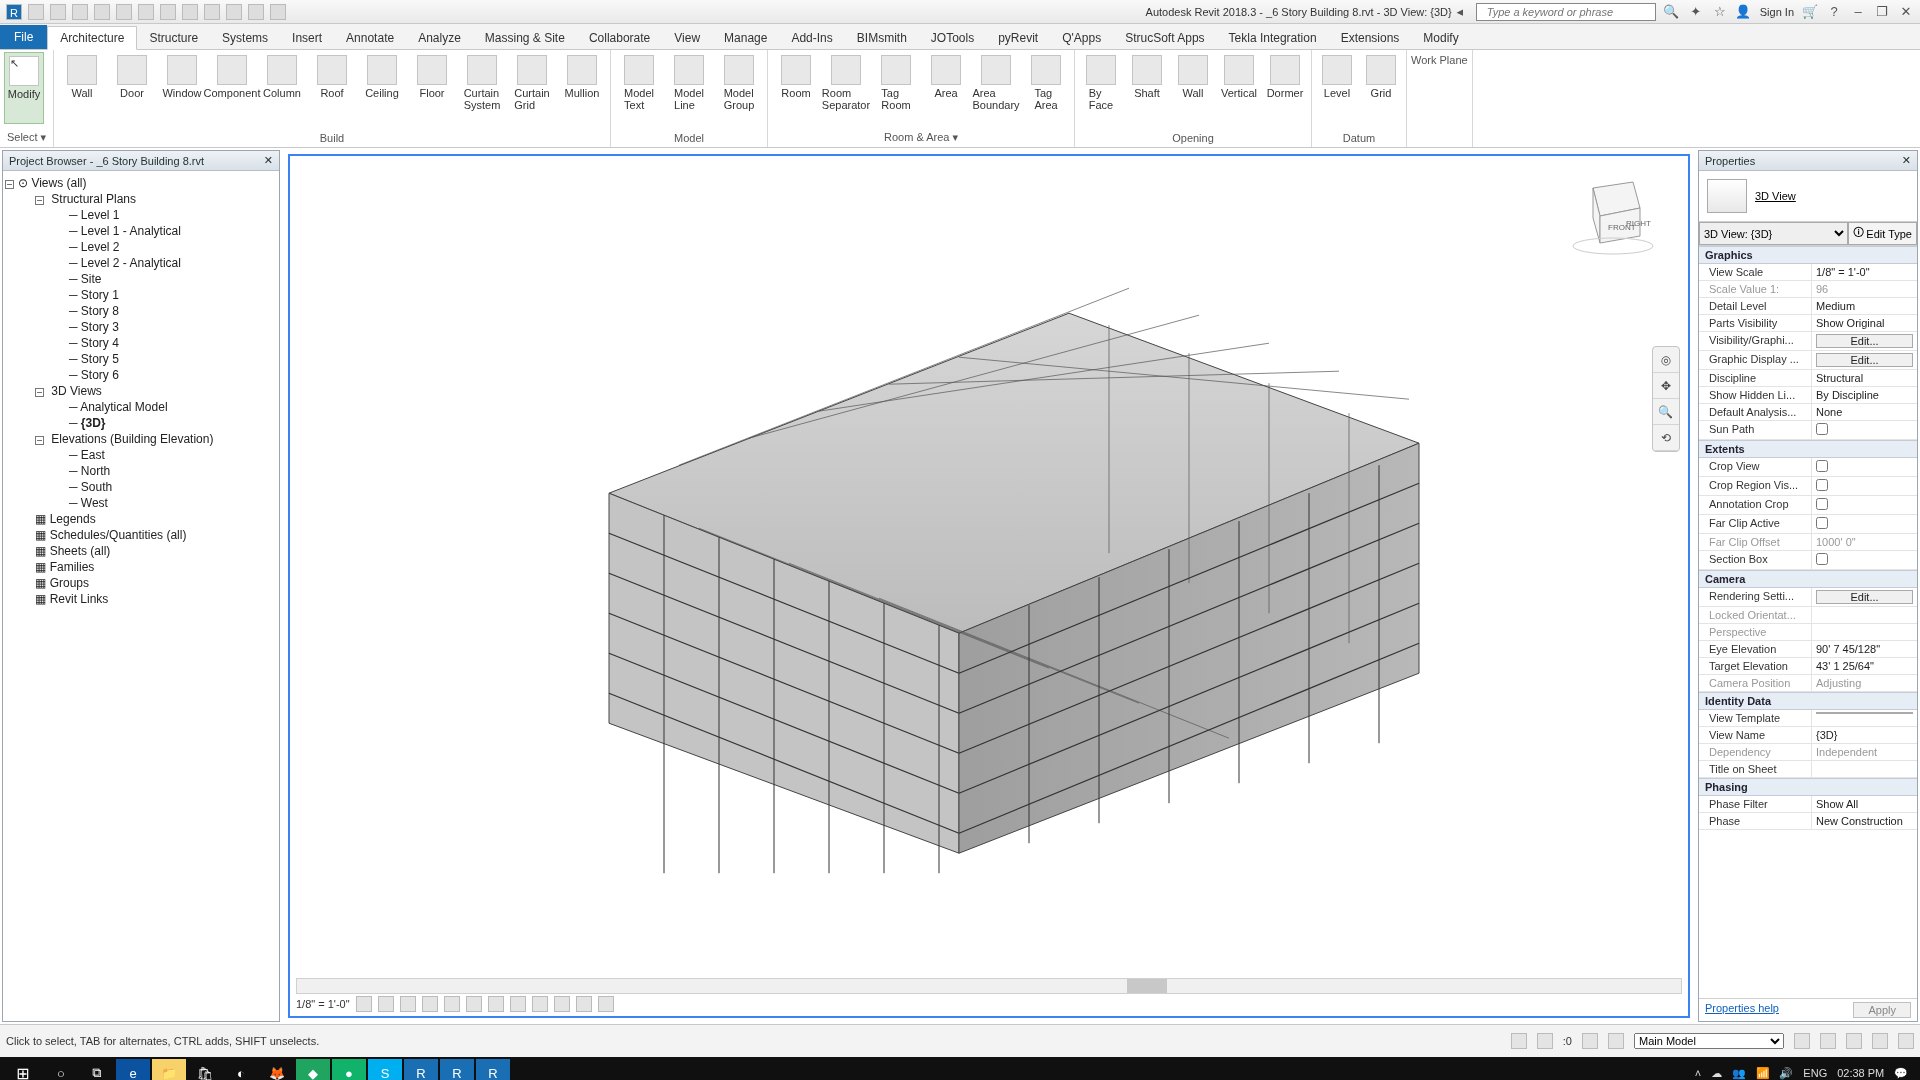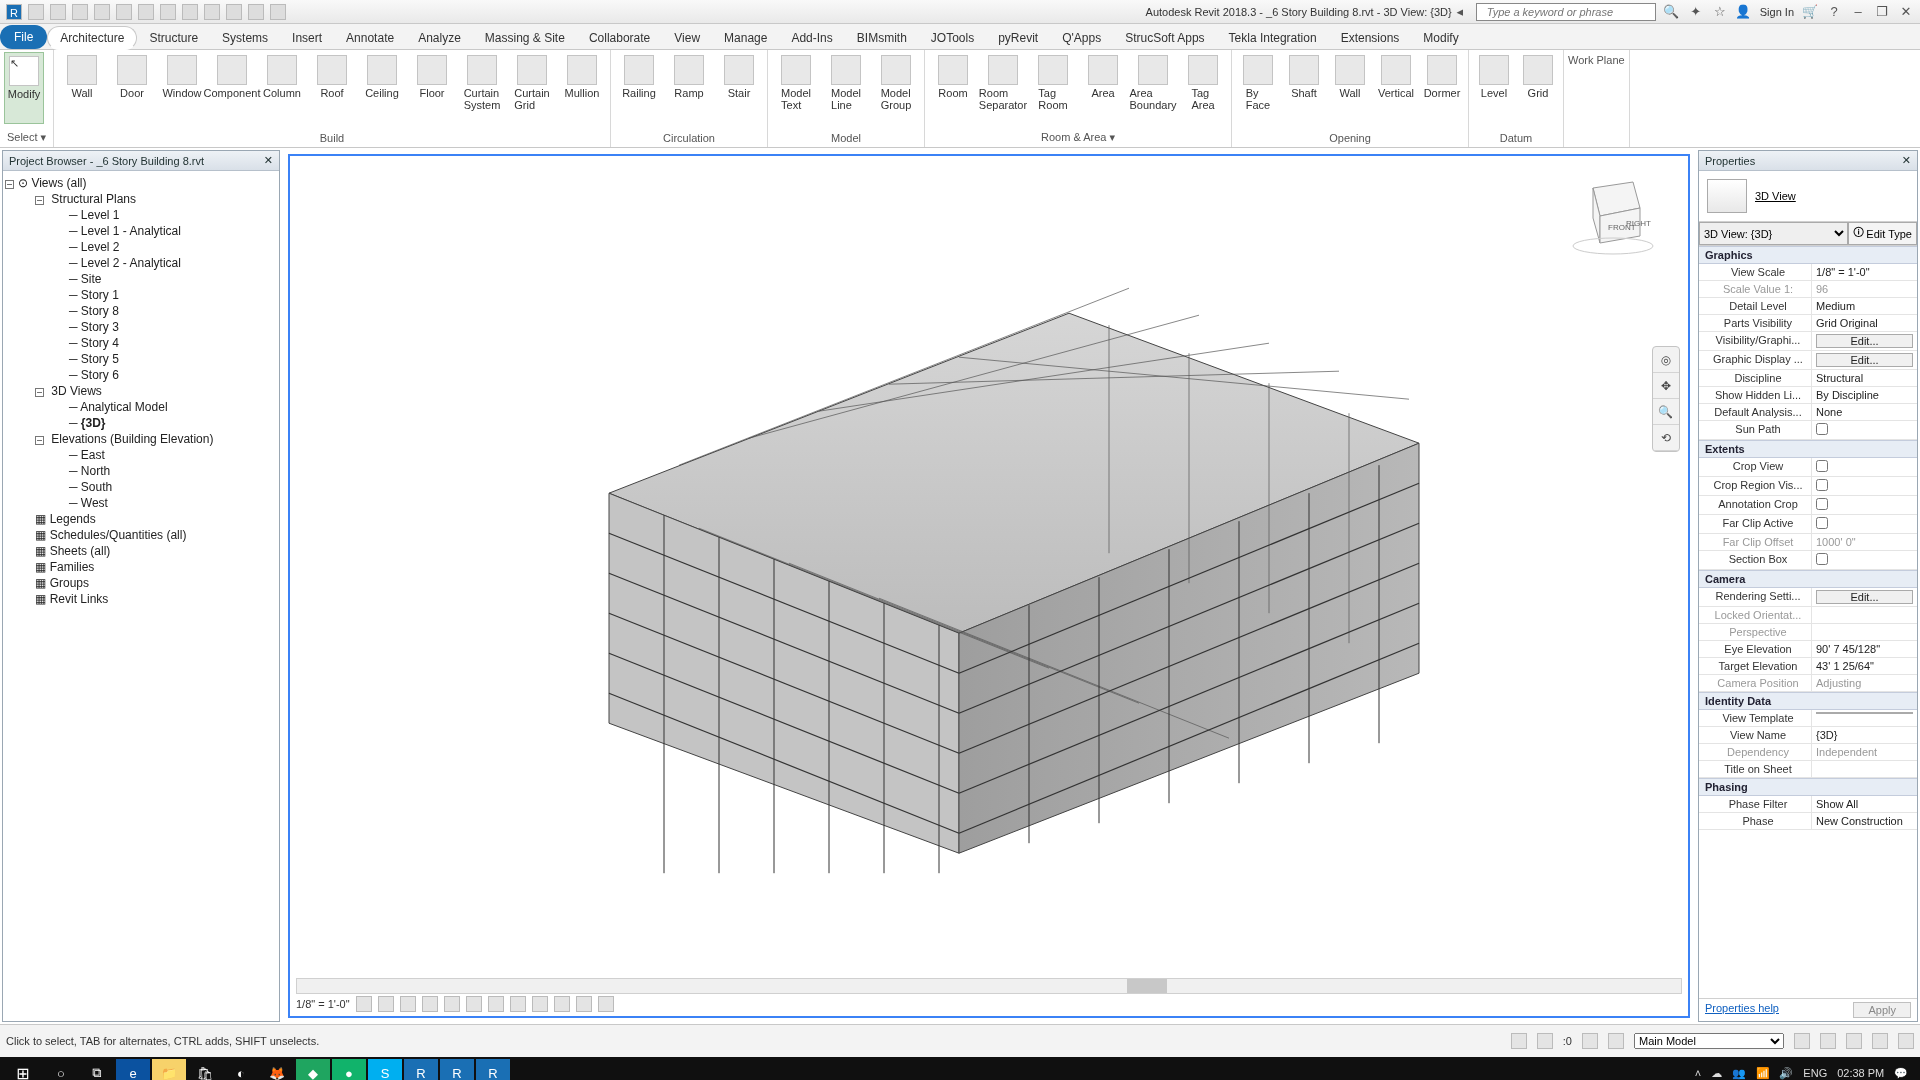--- a/index.html
+++ b/index.html
@@ -8,21 +8,21 @@
 
 .title-bar { height: 24px; background: linear-gradient(#f9f9f9,#e9e9e9); border-bottom: 1px solid #c8c8c8; display: flex; align-items: center; font-size: 11px; color: #333; }
 .qat { display: flex; align-items: center; gap: 6px; padding: 0 6px; }
 .qat .ico { width: 16px; height: 16px; display:inline-block; background:#ddd; border:1px solid #bbb; }
 .app-title { flex: 1; text-align: right; }
 .title-right { display:flex; align-items:center; gap:8px; padding-right:6px;}
 .search-box { width:180px; height:18px; border:1px solid #888; font-size:11px; padding:0 10px; font-style:italic; color:#555;}
 .title-right .ico { width:16px; height:16px; display:inline-block; color:#555; font-size:13px; text-align:center; line-height:16px;}
 
 .ribbon-tabs { height: 26px; background: #f3f3f3; display:flex; align-items:flex-end; border-bottom:1px solid #c8c8c8; font-size:12px; }
-.ribbon-tabs .tab { padding: 4px 12px; cursor:pointer; color:#333;border-radius:12px; }
+.ribbon-tabs .tab { padding: 4px 12px; cursor:pointer; color:#333; }
 .ribbon-tabs .tab.file { background:#1a6fb4; color:#fff; padding:5px 14px;}
 .ribbon-tabs .tab.active { background:#fff; border:1px solid #c8c8c8; border-bottom:1px solid #fff; position:relative; top:1px;}
 
 .ribbon { height: 98px; background:#fff; border-bottom:1px solid #c8c8c8; display:flex; }
 .panel { display:flex; flex-direction:column; border-right:1px solid #d8d8d8; padding:2px 4px 0 4px;}
 .panel .btns { display:flex; gap:2px; flex:1;}
 .panel .lbl { font-size:11px; color:#555; text-align:center; padding:2px 0 3px 0; white-space:nowrap;}
 .rbtn { display:flex; flex-direction:column; align-items:center; justify-content:flex-start; width:48px; padding:3px 2px; font-size:11px; color:#333; cursor:pointer; line-height:12px;}
 .rbtn.tall { height:72px;}
 .rbtn .ri { width:30px; height:30px; background:#e8e8e8; border:1px solid #c4c4c4; margin-bottom:2px;}
@@ -57,21 +57,21 @@
 
 .properties { width:220px; border:1px solid #9aa7b3; margin:2px; display:flex; flex-direction:column; background:#fff; font-size:11px;}
 .prop-head { display:flex; align-items:center; gap:8px; padding:8px; border-bottom:1px solid #d0d0d0;text-decoration:underline;}
 .prop-head .cube { width:40px; height:34px; border:1px solid #aaa; background:linear-gradient(#fff,#e8e8e8);}
 .prop-row2 { display:flex; border-bottom:1px solid #d0d0d0;}
 .prop-row2 select { flex:1; font-size:11px; border:1px solid #aaa;}
 .edit-type { border:1px solid #aaa; background:#f4f4f4; padding:1px 4px; font-size:11px; cursor:pointer; display:flex; align-items:center; gap:2px;}
 .prop-grid { flex:1; overflow:auto;}
 .pg-sec { background:#e7edf5; font-weight:bold; padding:2px 6px; border-top:1px solid #c4ccdc; border-bottom:1px solid #c4ccdc; color:#223;}
 .pg-row { display:flex; border-bottom:1px solid #e4e4e4;}
-.pg-row .k { width:112px; padding:2px 4px 2px 10px; color:#333; white-space:nowrap; overflow:hidden; text-overflow:ellipsis;text-align:center;}
+.pg-row .k { width:112px; padding:2px 4px 2px 10px; color:#333; white-space:nowrap; overflow:hidden; text-overflow:ellipsis;}
 .pg-row .v { flex:1; padding:2px 4px; color:#222; border-left:1px solid #e4e4e4;}
 .pg-row .v .btn { display:block; text-align:center; border:1px solid #aaa; background:#f0f0f0; cursor:pointer;}
 .pg-row .v .chk { width:12px; height:12px;}
 .pg-row.gray .k, .pg-row.gray .v { color:#999;}
 .prop-foot { display:flex; justify-content:space-between; padding:3px 6px; border-top:1px solid #d0d0d0;}
 .prop-foot a { color:#1060c0; font-size:11px;}
 .prop-foot button { font-size:11px; padding:1px 14px; color:#888; border:1px solid #c0c0c0; background:#f0f0f0;}
 
 .status-bar { height:33px; background:#f3f3f3; border-top:1px solid #c8c8c8; display:flex; align-items:center; font-size:11px; color:#333; padding:0 6px; gap:10px;}
 .status-bar .mid { flex:1;}
@@ -195,37 +195,20 @@
         <div class="rbtn tall">
           <span class="ri"></span>
           <span>Curtain<br>Grid</span>
         </div>
         <div class="rbtn tall">
           <span class="ri"></span>
           <span>Mullion</span>
         </div>
       </div>
       <div class="lbl">Build</div>
-    </div>
-  <div class="panel">
-      <div class="btns" id="p-circ">
-        <div class="rbtn tall">
-          <span class="ri"></span>
-          <span>Railing</span>
-        </div>
-        <div class="rbtn tall">
-          <span class="ri"></span>
-          <span>Ramp</span>
-        </div>
-        <div class="rbtn tall">
-          <span class="ri"></span>
-          <span>Stair</span>
-        </div>
-      </div>
-      <div class="lbl">Circulation</div>
     </div>
   <div class="panel">
       <div class="btns" id="p-model">
         <div class="rbtn tall">
           <span class="ri"></span>
           <span>Model<br>Text</span>
         </div>
         <div class="rbtn tall">
           <span class="ri"></span>
           <span>Model<br>Line</span>
@@ -477,21 +460,21 @@
         <div class="pg-row gray">
           <div class="k">Scale Value    1:</div>
           <div class="v">96</div>
         </div>
         <div class="pg-row">
           <div class="k">Detail Level</div>
           <div class="v">Medium</div>
         </div>
         <div class="pg-row">
           <div class="k">Parts Visibility</div>
-          <div class="v">Grid Original</div>
+          <div class="v">Show Original</div>
         </div>
         <div class="pg-row">
           <div class="k">Visibility/Graphi...</div>
           <div class="v">
             <span class="btn">Edit...</span>
           </div>
         </div>
         <div class="pg-row">
           <div class="k">Graphic Display ...</div>
           <div class="v">

